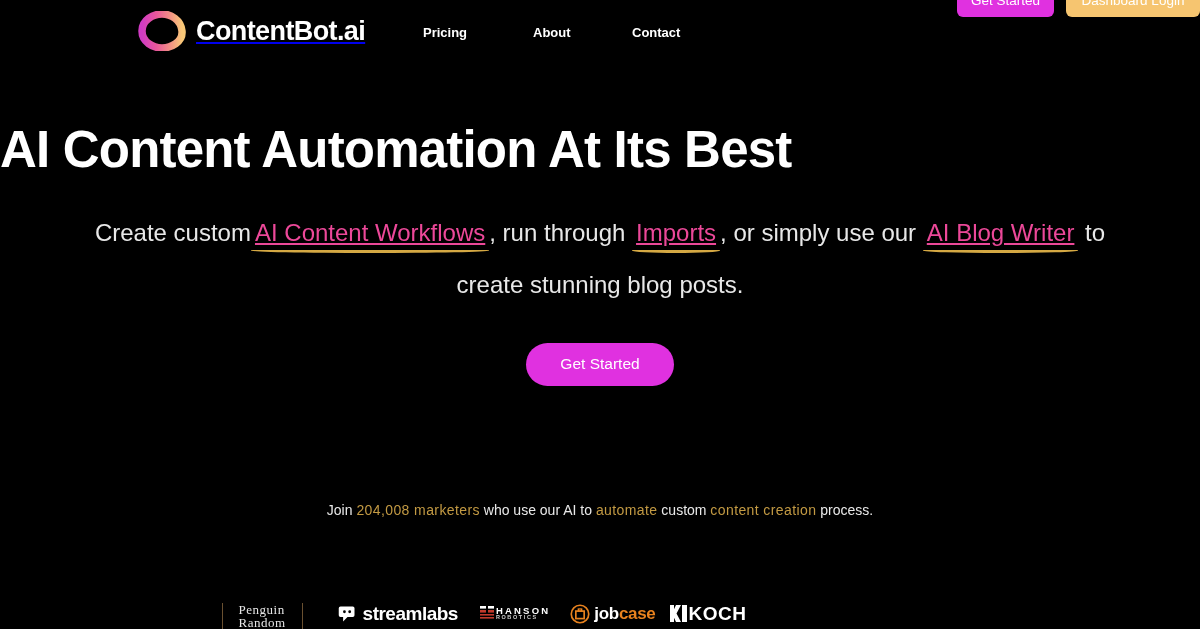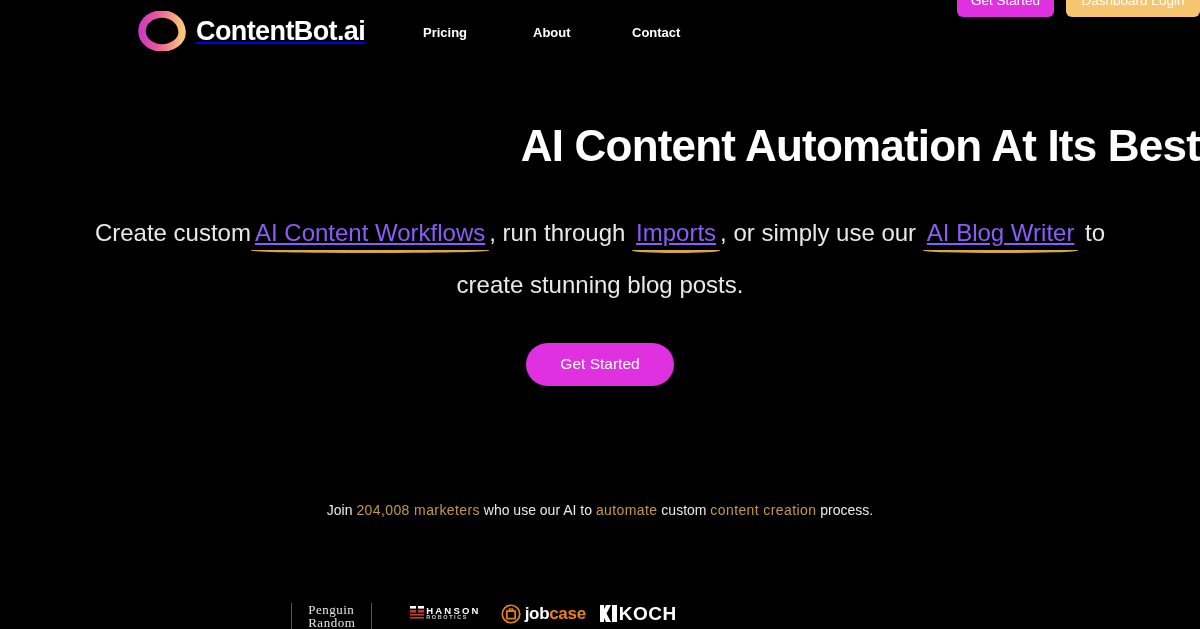--- a/index.html
+++ b/index.html
@@ -45,31 +45,31 @@
     padding:8px 14px 9px 14px;
     white-space:nowrap; cursor:pointer; line-height:1;
   }
   .btn-top.get { right:146px; background:#E031E0; }
   .btn-top.dash { right:0px; background:#F6C570; width:134px; }
 
   
   .hero { position:absolute; top:0; left:0; width:1200px; }
   .headline {
     position:absolute; top:122px; left:0; width:1200px;
-    text-align:right;
-    font-size:44px; font-weight:bold; color:#ffffff;
+    text-align:left;
+    font-size:51px; font-weight:bold; color:#ffffff;
     letter-spacing:-0.8px; line-height:1.1;
   }
   .subhead {
     position:absolute; top:207px; left:50%; transform:translateX(-50%);
     width:1050px; text-align:center;
     font-size:24px; color:#e8e8e8; line-height:52px; font-weight:400;
   }
   .hl {
-    position:relative; color:#8b5cf6;
+    position:relative; color:#ec4899;
     padding:0 4px;
   }
   .hl::after {
     content:""; position:absolute;
     left:0; right:0; bottom:-7px; height:3px;
     background:#D4A843;
     border-radius:0 0 60% 60% / 0 0 100% 100%;
   }
 
   .cta-wrap { position:absolute; top:343px; left:0; width:1200px; text-align:center; }
@@ -184,20 +184,28 @@
 
     <div class="p-item">
       <div class="prh">
         <span>Penguin</span><br>
         <span>Random</span>
       </div>
     </div>
 
     <div class="divider" style="margin-left:16px;"></div>
 
+    <div class="p-item sl">
+      <svg class="sl-ico" viewBox="0 0 24 24">
+        <path d="M4 4h14a2 2 0 0 1 2 2v8a2 2 0 0 1-2 2h-6l-5 5v-5H4a2 2 0 0 1-2-2V6a2 2 0 0 1 2-2z" fill="#ffffff"></path>
+        <circle cx="8.5" cy="10" r="1.6" fill="#000000"></circle>
+        <circle cx="14.5" cy="10" r="1.6" fill="#000000"></circle>
+      </svg>
+      <span class="sl-txt">streamlabs</span>
+    </div>
 
     <div class="p-item hanson">
       <svg class="hanson-bars" viewBox="0 0 16 14">
         <rect x="0" y="0" width="6" height="2.6" fill="#ffffff"></rect>
         <rect x="8" y="0" width="6" height="2.6" fill="#ffffff"></rect>
         <rect x="0" y="4" width="6" height="2.6" fill="#C0392B"></rect>
         <rect x="8" y="4" width="6" height="2.6" fill="#C0392B"></rect>
         <rect x="0" y="8" width="14" height="1.6" fill="#C0392B"></rect>
         <rect x="0" y="11" width="14" height="1.6" fill="#C0392B"></rect>
       </svg>

